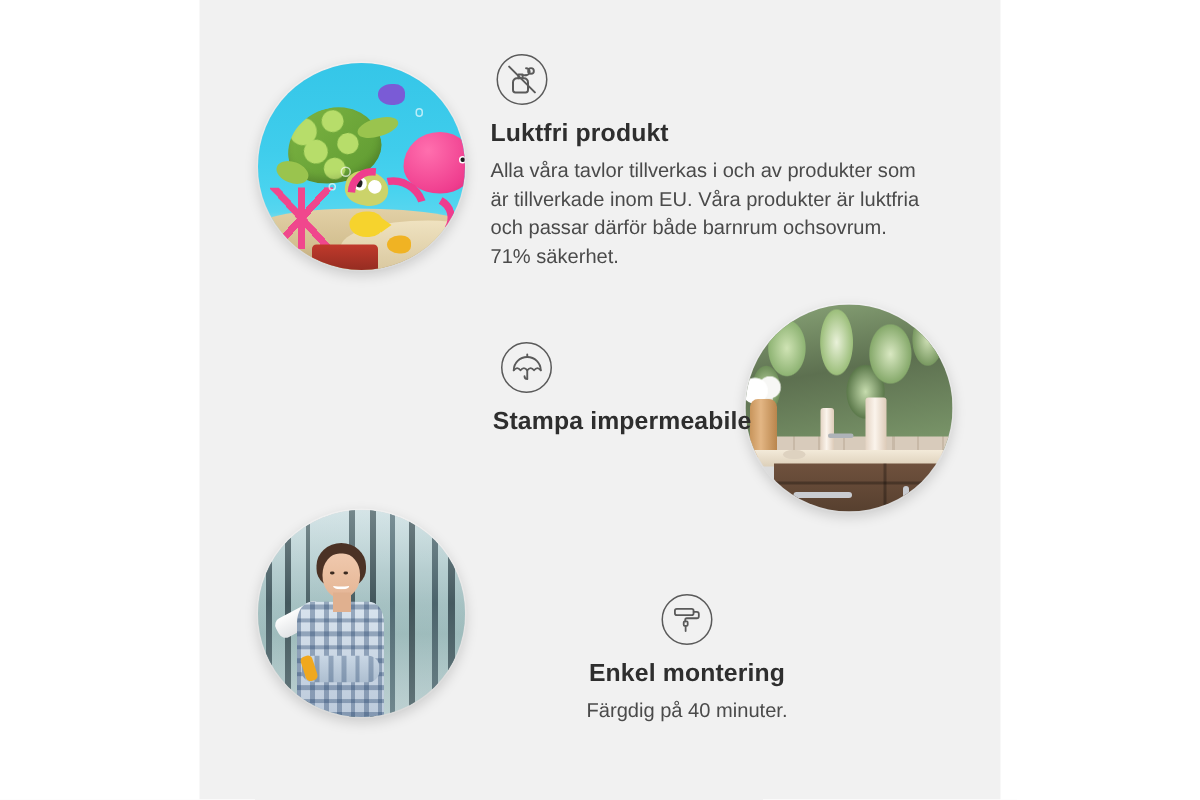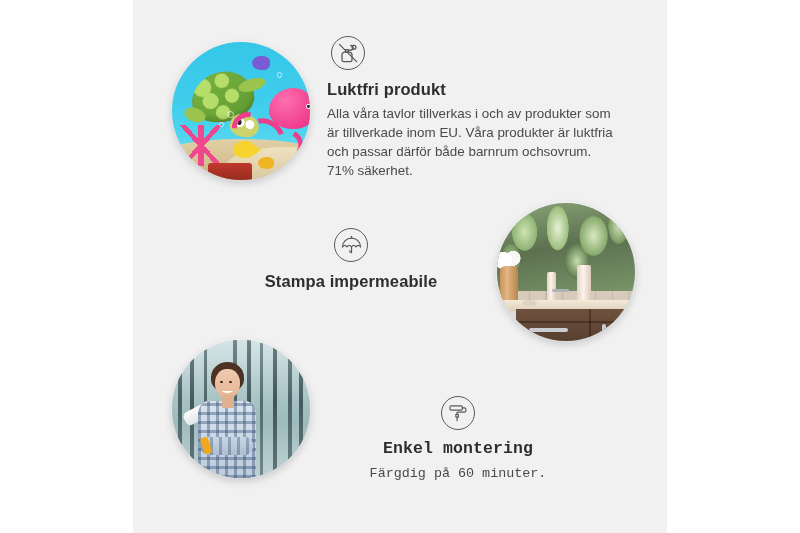--- a/index.html
+++ b/index.html
@@ -306,29 +306,28 @@
   
   #feature-odourless {
     left: 194px; top: 36px; width: 288px;
     text-align: left;
   }
   #feature-odourless .icon-circle { margin-left: 4px; }
 
   
   #feature-waterproof {
     left: 68px; top: 228px; width: 300px;
-    text-align: center;
+    text-align: right;
   }
   #feature-waterproof .icon-circle { margin: 0 auto; }
 
   
   #feature-assembly {
     left: 190px; top: 396px; width: 270px;
     text-align: center;
-    font-family: Liberation Mono, monospace;
   }
   #feature-assembly .icon-circle { margin: 0 auto; }
 </style>
 </head>
 <body>
 
 <div id="page">
   <div id="canvas">
 
     <div class="plate" id="plate-aquarium">
@@ -436,17 +435,17 @@
         <div class="icon-circle">
           <svg width="22" height="22" viewBox="0 0 24 24" fill="none" stroke="#5a5a5a" stroke-width="1.3" stroke-linecap="round" stroke-linejoin="round">
             <rect x="3.2" y="4.2" width="13.6" height="4.6" rx="1.4"></rect>
             <path d="M16.8 6.5h2.3a1.5 1.5 0 0 1 1.5 1.5v1.6a1.5 1.5 0 0 1-1.5 1.5h-7.2a1.2 1.2 0 0 0-1.2 1.2v1.1"></path>
             <rect x="9.6" y="13.4" width="2.9" height="3.2" rx="0.7"></rect>
             <line x1="11" y1="16.6" x2="11" y2="20.4"></line>
           </svg>
         </div>
       </div>
       <div class="f-title">Enkel montering</div>
-      <div class="f-desc">Färgdig på 60 minuter.</div>
+      <div class="f-desc">Färgdig på 40 minuter.</div>
     </div>
 
   </div>
 </div>
 
 </body></html>

